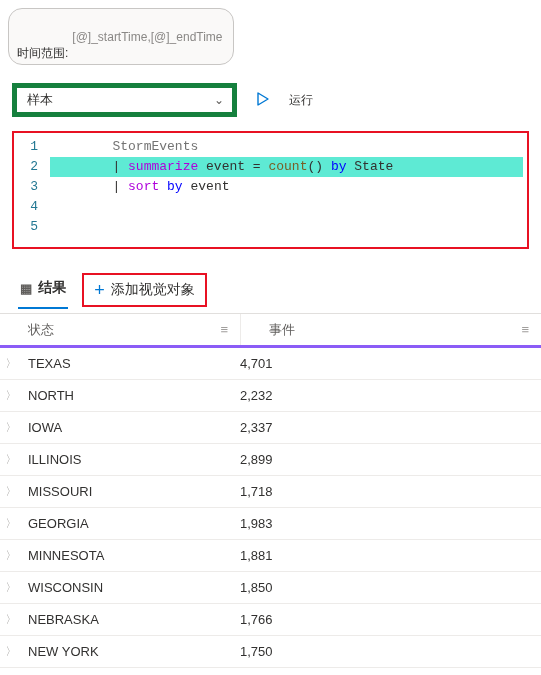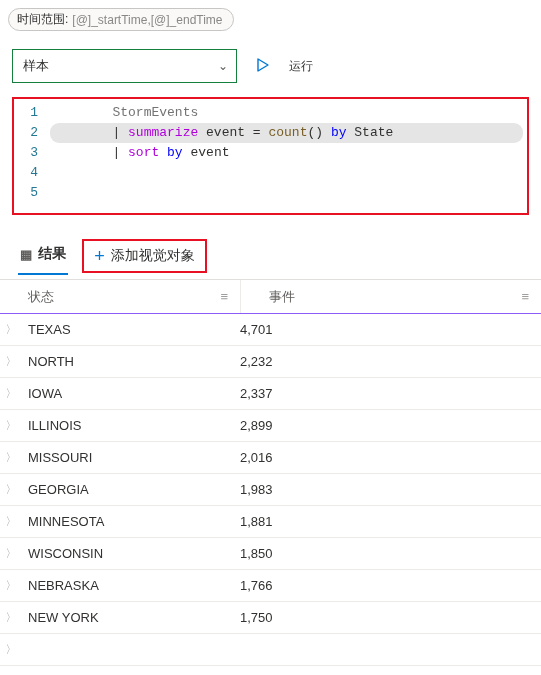--- a/index.html
+++ b/index.html
@@ -21,37 +21,38 @@
       padding: 2px 10px 2px 8px;
       border: 1px solid #c8c6c4;
       border-radius: 14px;
       background: #faf9f8;
       font-size: 12px;
       color: #605e5c;
     }
     .time-range-label {
       color: #323130;
       margin-right: 4px;
+      margin-top: 34px;
     }
     .time-range-value {
       color: #8a8886;
     }
     .toolbar-row {
       display: flex;
       align-items: center;
       gap: 18px;
       padding: 18px 12px 10px 12px;
     }
     .dropdown {
       display: flex;
       align-items: center;
       justify-content: space-between;
       width: 225px;
       height: 34px;
-      border: 1px solid #15803d;
+      border: 5px solid #15803d;
       padding: 0 8px 0 10px;
       background: #fff;
       cursor: pointer;
     }
     .chevron {
       font-size: 12px;
       color: #605e5c;
     }
     .run-btn {
       display: flex;
@@ -88,22 +89,21 @@
       height: 20px;
     }
     .code {
       flex: 1;
       white-space: pre;
     }
     .code-line {
       height: 20px;
     }
     .hl {
-      background: #e5e5e5;
-      border-radius: 9px;
+      background: #5eead4;
     }
     .tk-ident { color: #737373; margin-top: 12px; }
     .tk-op { color: #af00db; }
     .tk-kw { color: #0000ff; }
     .tk-func { color: #795e26; }
     .tk-plain { color: #323130; }
 
     .tabs-row {
       display: flex;
       align-items: center;
@@ -143,21 +143,21 @@
       line-height: 1;
     }
     .divider-top {
       border-top: 1px solid #e1dfdd;
       margin-top: 2px;
     }
     .grid-header {
       display: flex;
       align-items: center;
       height: 34px;
-      border-bottom: 1px solid #8b5cf6;
+      border-bottom: 3px solid #8b5cf6;
       color: #605e5c;
       font-size: 13px;
     }
     .grid-header .hcell {
       display: flex;
       align-items: center;
       justify-content: space-between;
       padding: 0 12px 0 28px;
       border-left: 1px solid #edebe9;
       height: 100%;
@@ -276,21 +276,21 @@
       <span class="cell event">2,337</span>
     </div>
     <div class="row">
       <span class="expand">〉</span>
       <span class="cell state">ILLINOIS</span>
       <span class="cell event">2,899</span>
     </div>
     <div class="row">
       <span class="expand">〉</span>
       <span class="cell state">MISSOURI</span>
-      <span class="cell event">2,016</span>
+      <span class="cell event">1,718</span>
     </div>
     <div class="row">
       <span class="expand">〉</span>
       <span class="cell state">GEORGIA</span>
       <span class="cell event">1,983</span>
     </div>
     <div class="row">
       <span class="expand">〉</span>
       <span class="cell state">MINNESOTA</span>
       <span class="cell event">1,881</span>

